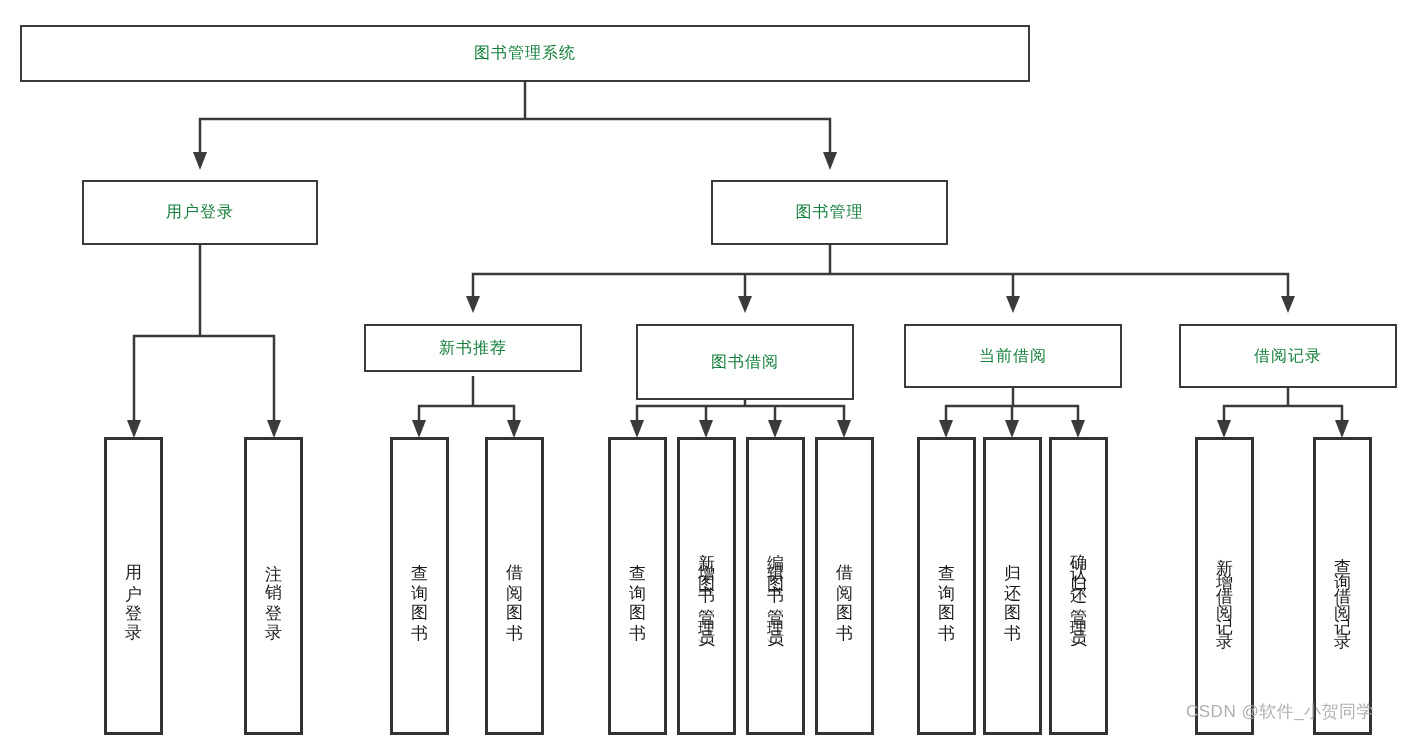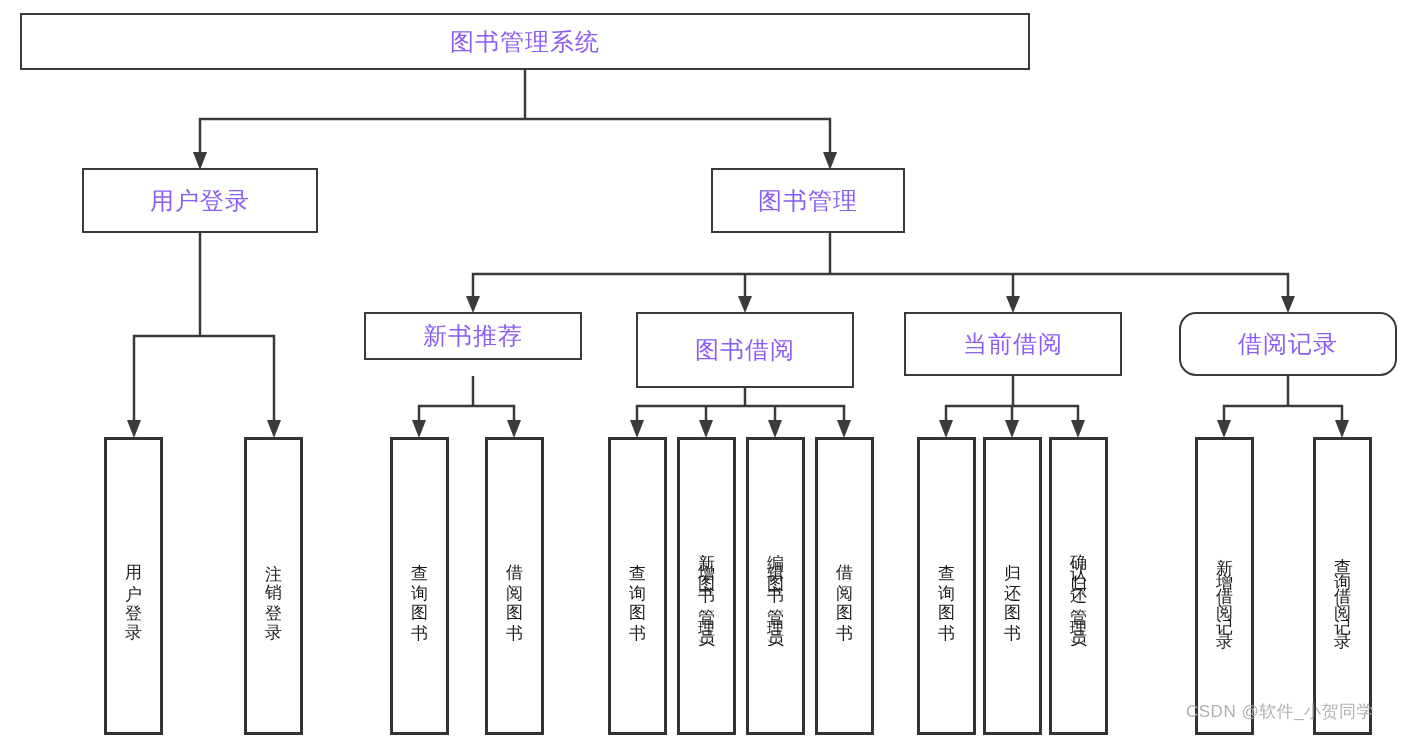--- a/index.html
+++ b/index.html
@@ -18,24 +18,25 @@
     z-index: 1;
   }
   .node {
     position: absolute;
     box-sizing: border-box;
     background: #ffffff;
     border: 2.5px solid #3a3a3a;
     display: flex;
     align-items: center;
     justify-content: center;
-    color: #8b5cf6;
-    font-size: 24px;
+    color: #15803d;
+    font-size: 16px;
     letter-spacing: 1px;
     z-index: 2;
+    margin-top: 12px;
   }
   .leaf {
     position: absolute;
     box-sizing: border-box;
     background: #ffffff;
     border: 3px solid #333333;
     display: flex;
     align-items: center;
     justify-content: center;
     color: #1a1a1a;
@@ -120,26 +121,26 @@
       <polygon points="1005,420 1019,420 1012,438"></polygon>
       <polygon points="1071,420 1085,420 1078,438"></polygon>
       <polygon points="1217,420 1231,420 1224,438"></polygon>
       <polygon points="1335,420 1349,420 1342,438"></polygon>
     </g>
   </svg>
 
   <div class="node" style="left:20px; top:13px; width:1010px; height:57px;">图书管理系统</div>
 
   <div class="node" style="left:82px; top:168px; width:236px; height:65px;">用户登录</div>
-  <div class="node" style="left:711px; top:168px; width:194px; height:65px;">图书管理</div>
+  <div class="node" style="left:711px; top:168px; width:237px; height:65px;">图书管理</div>
 
   <div class="node" style="left:364px; top:312px; width:218px; height:48px;">新书推荐</div>
   <div class="node" style="left:636px; top:312px; width:218px; height:76px;">图书借阅</div>
   <div class="node" style="left:904px; top:312px; width:218px; height:64px;">当前借阅</div>
-  <div class="node" style="left:1179px; top:312px; width:218px; height:64px;border-radius:17px;">借阅记录</div>
+  <div class="node" style="left:1179px; top:312px; width:218px; height:64px;">借阅记录</div>
 
   <div class="leaf len4" style="left:104px;">
     <span>用户登录</span>
   </div>
   <div class="leaf len4" style="left:244px;">
     <span>注销登录</span>
   </div>
 
   <div class="leaf len4" style="left:390px;">
     <span>查询图书</span>

